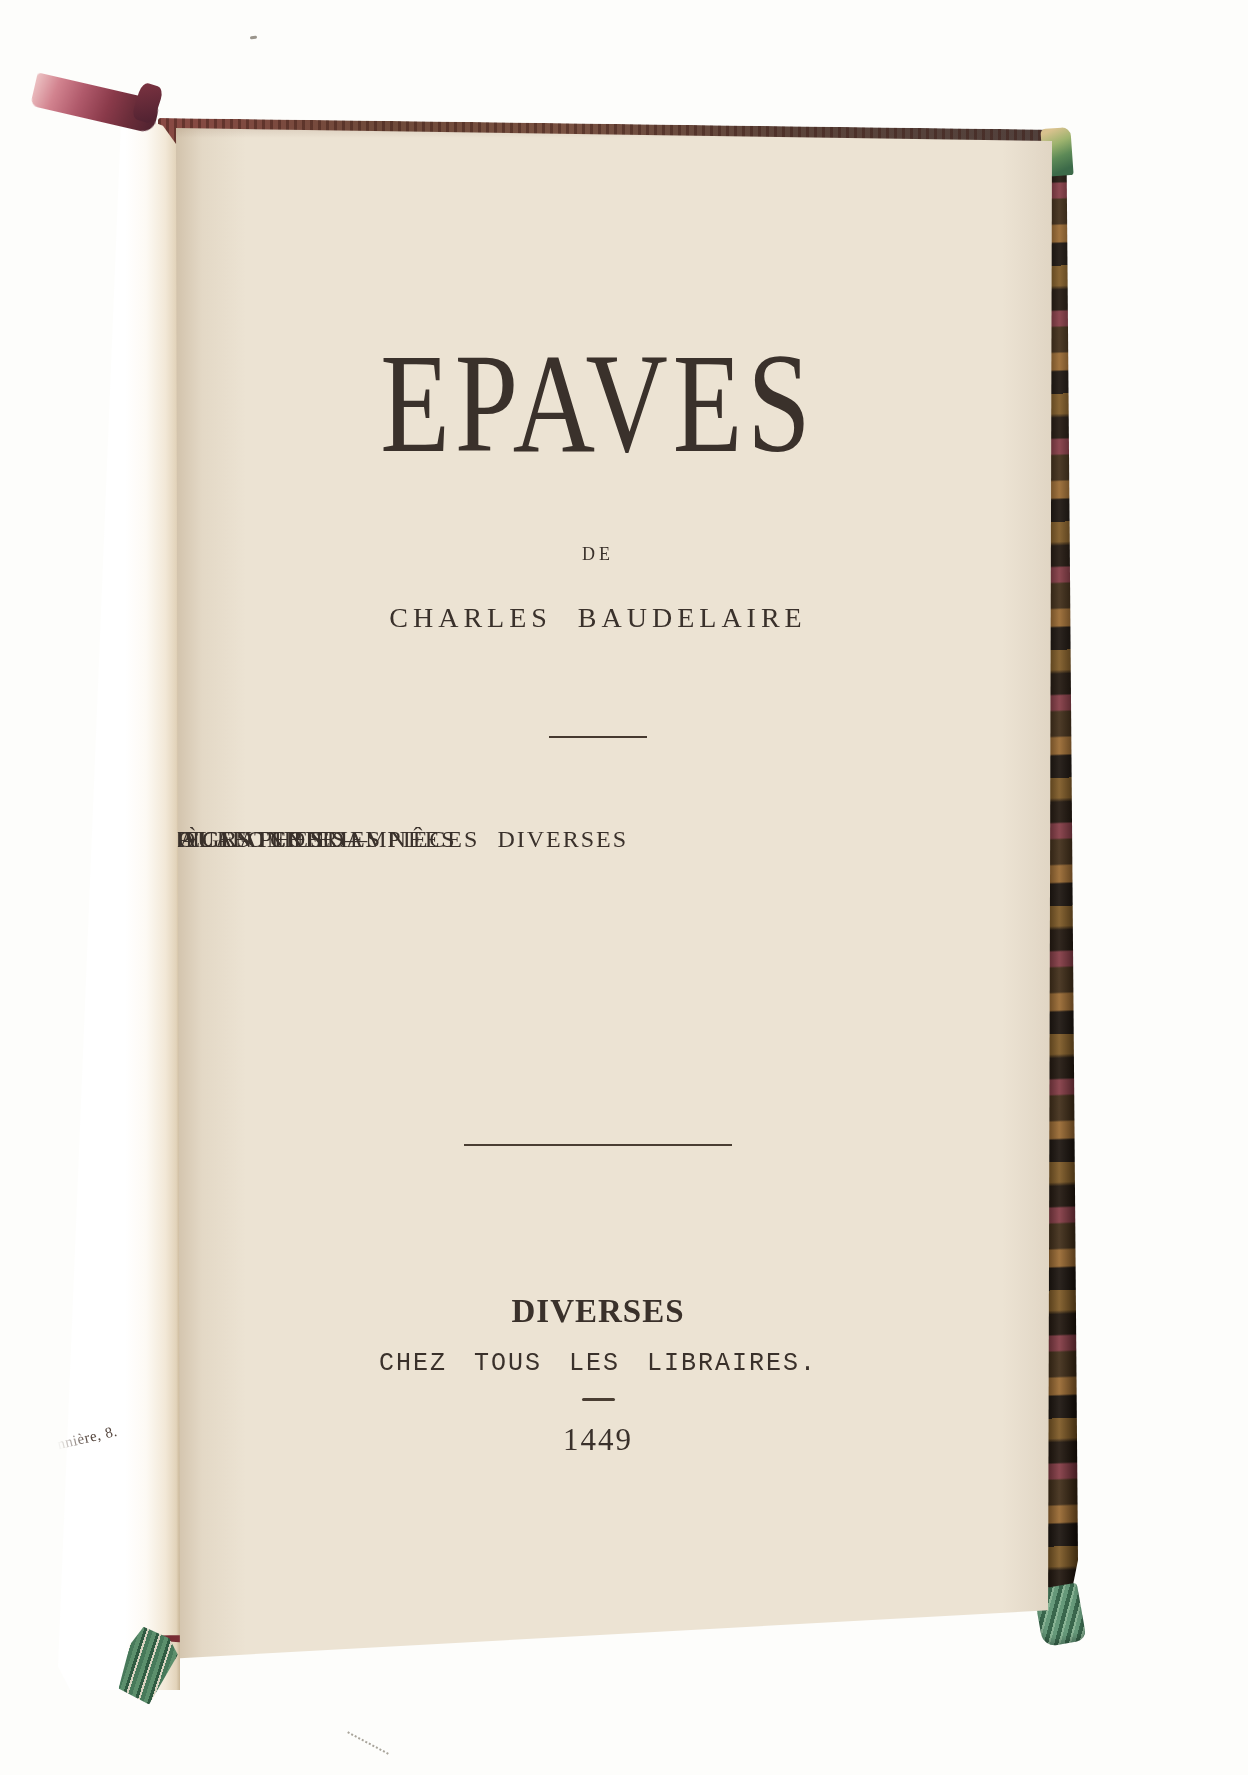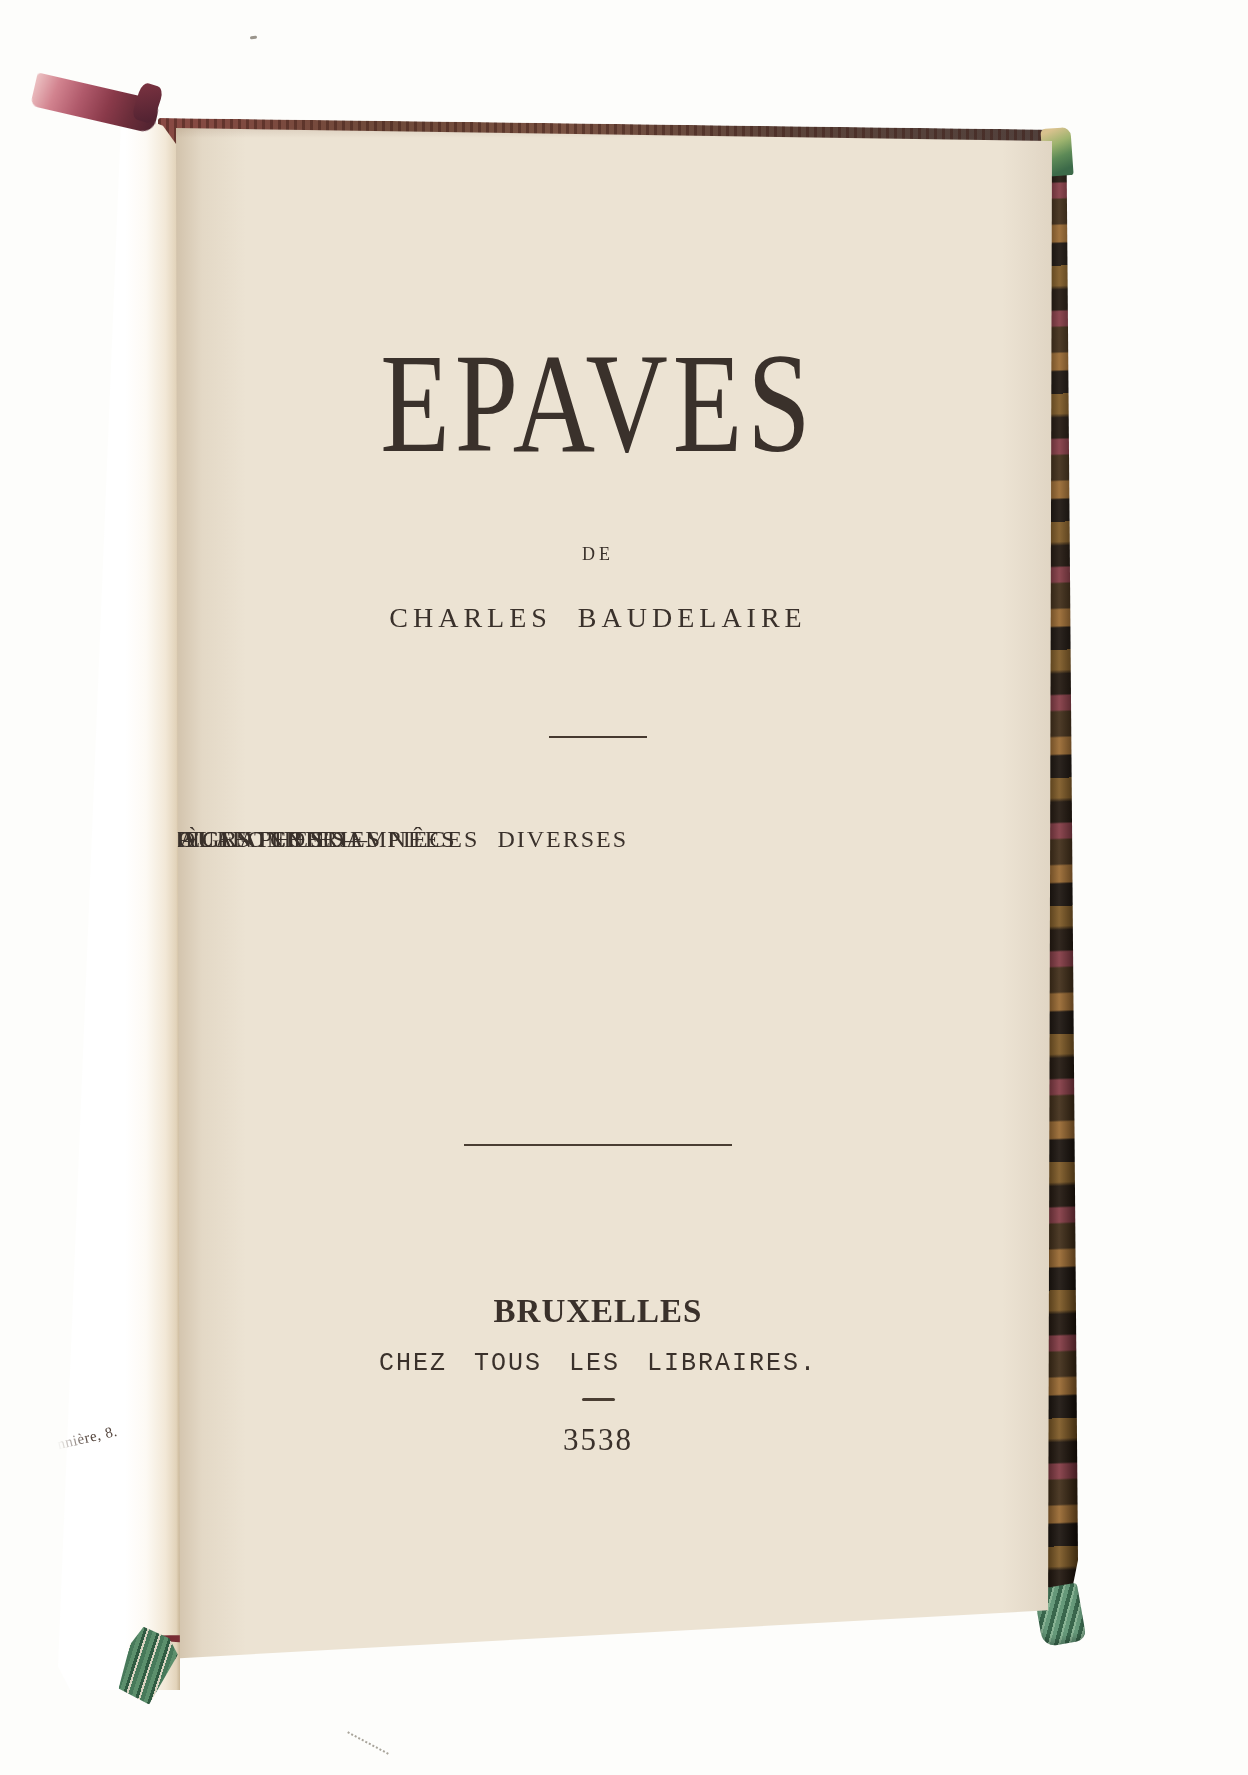--- a/index.html
+++ b/index.html
@@ -141,23 +141,23 @@
 
     <div class="txt sections">
       <div>PIÈCES CONDAMNÉES</div>
       <div>GALANTERIES</div>
       <div>ÉPIGRAPHES — PIÈCES DIVERSES</div>
       <div>BOUFFONNERIES</div>
     </div>
 
     <div class="rule2"></div>
 
-    <div class="txt city">BRUXELLES</div>
+    <div class="txt city">DIVERSES</div>
     <div class="txt seller">CHEZ TOUS LES LIBRAIRES.</div>
     <div class="dash"></div>
-    <div class="txt year">3538</div>
+    <div class="txt year">1449</div>
   </div>
 
   <div class="leather"></div>
   <div class="leather-fold"></div>
 
   <div class="scratch"></div>
 </div>
 
 </body></html>

